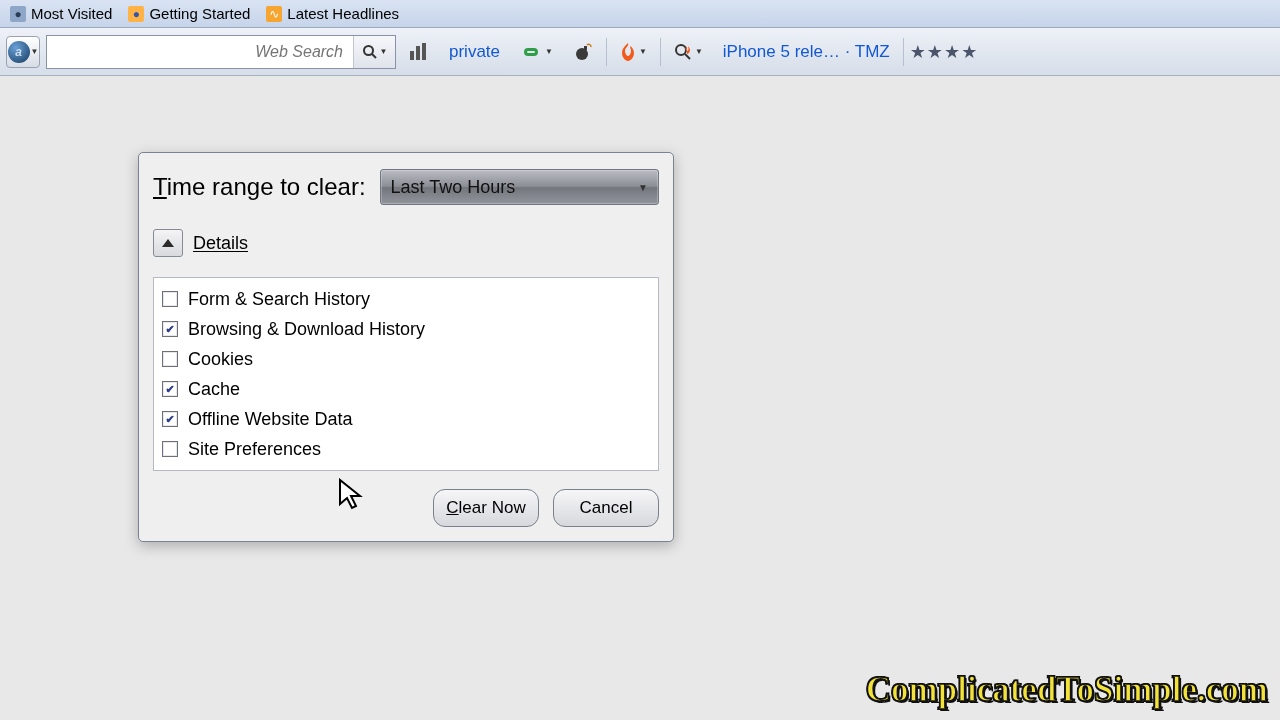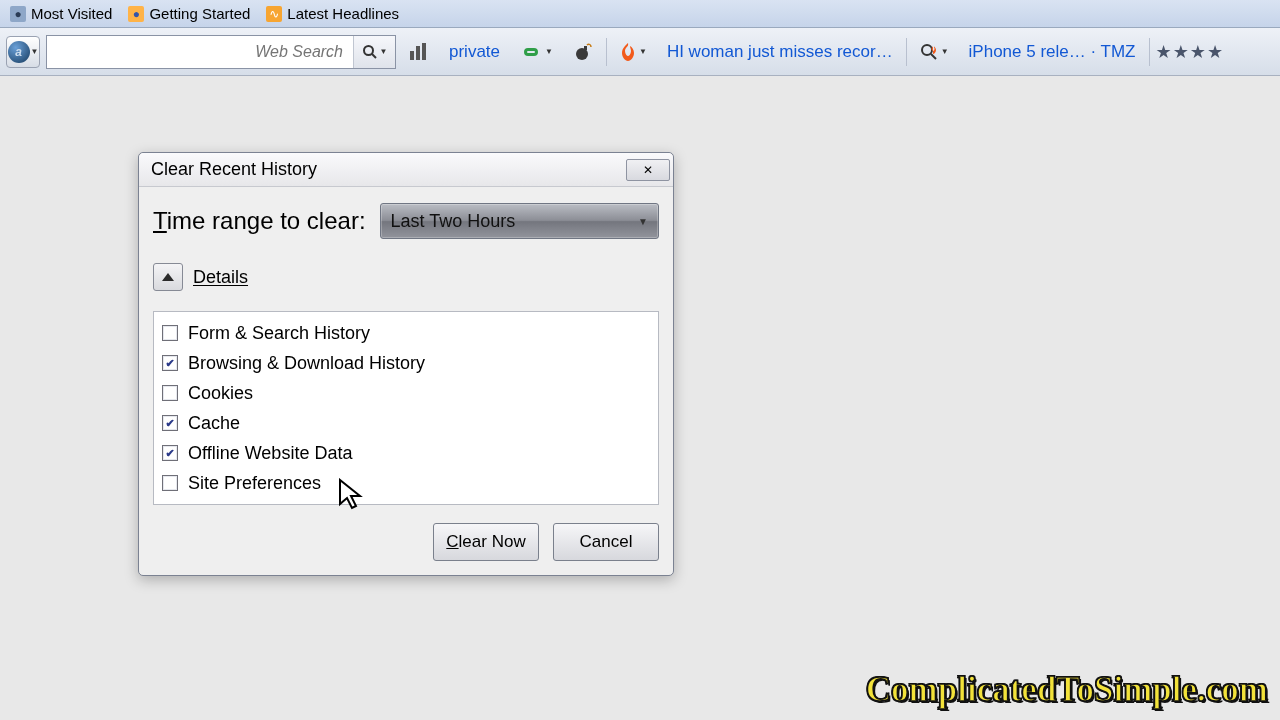--- a/index.html
+++ b/index.html
@@ -143,21 +143,21 @@
   width:16px;height:16px;border:1px solid #6f6f78;background:#fff;
   display:flex;align-items:center;justify-content:center;
   box-shadow:inset 0 0 0 1px #e6e8ee;
   font-size:11px; color:#2b3a8a; font-weight:bold;
 }
 .ckbox.checked::after { content:"✔"; }
 
 .dlg-buttons { display:flex; justify-content:flex-end; gap:14px; padding:14px; }
 .btn {
   min-width:106px; height:38px;
-  border:1px solid #7a808c; border-radius:3px;
+  border:1px solid #7a808c; border-radius:12px;
   background:linear-gradient(#f6f6f8,#d7d8dd);
   font-size:17px;
   display:flex;align-items:center;justify-content:center;
 }
 .btn .ul { text-decoration:underline; }
 
 
 .cursor-overlay {
   position:absolute; left:338px; top:478px; width:28px; height:34px; pointer-events:none;
 }
@@ -234,21 +234,20 @@
   </div>
 
   <div class="tb-sep"></div>
 
   <div class="tb-btn">
     <svg width="16" height="18" viewBox="0 0 16 18">
       <path d="M8 0c1 4-3 4-3 8 0 3 2 5 3 5s3-2 3-5c0-2-1-3-1-5 2 1 4 4 4 7 0 4-3 8-6 8s-6-4-6-8C2 5 6 2 8 0z" fill="#f25a1b"></path>
     </svg>
     <span class="tiny-arrow">▼</span>
   </div>
-  <div class="tb-btn blue-link" style="max-width:260px;overflow:hidden;white-space:nowrap">HI woman just misses recor…</div>
 
   <div class="tb-sep"></div>
 
   <div class="tb-btn">
     <svg width="18" height="18" viewBox="0 0 18 18">
       <circle cx="7" cy="7" r="5" fill="none" stroke="#333" stroke-width="2"></circle>
         <line x1="11" y1="11" x2="16" y2="16" stroke="#333" stroke-width="2"></line>
       <path d="M13 2c.5 2-1.5 2-1.5 4 0 1 1 2 1.5 2s1.5-1 1.5-2c0-1-.5-1.5-.5-2.5 1 .5 2 2 2 3.5 0 2-1.5 4-3 4" fill="#f25a1b"></path>
     </svg>
     <span class="tiny-arrow">▼</span>
@@ -261,26 +260,20 @@
     <span class="star">★</span>
     <span class="star">★</span>
     <span class="star">★</span>
     <span class="star">★</span>
   </div>
 </div>
 
 <div class="page"></div>
 
 <div class="dialog">
-  <div class="dlg-title">
-    <span>Clear Recent History</span>
-    <div class="dlg-close">
-      <span>✕</span>
-    </div>
-  </div>
   <div class="dlg-body">
     <div class="range-row">
       <span class="range-label">
         <span class="ul">T</span><span>ime range to clear:</span>
       </span>
       <div class="range-select">
         <span>Last Two Hours</span>
         <span class="tiny-arrow" style="font-size:10px">▼</span>
       </div>
     </div>

